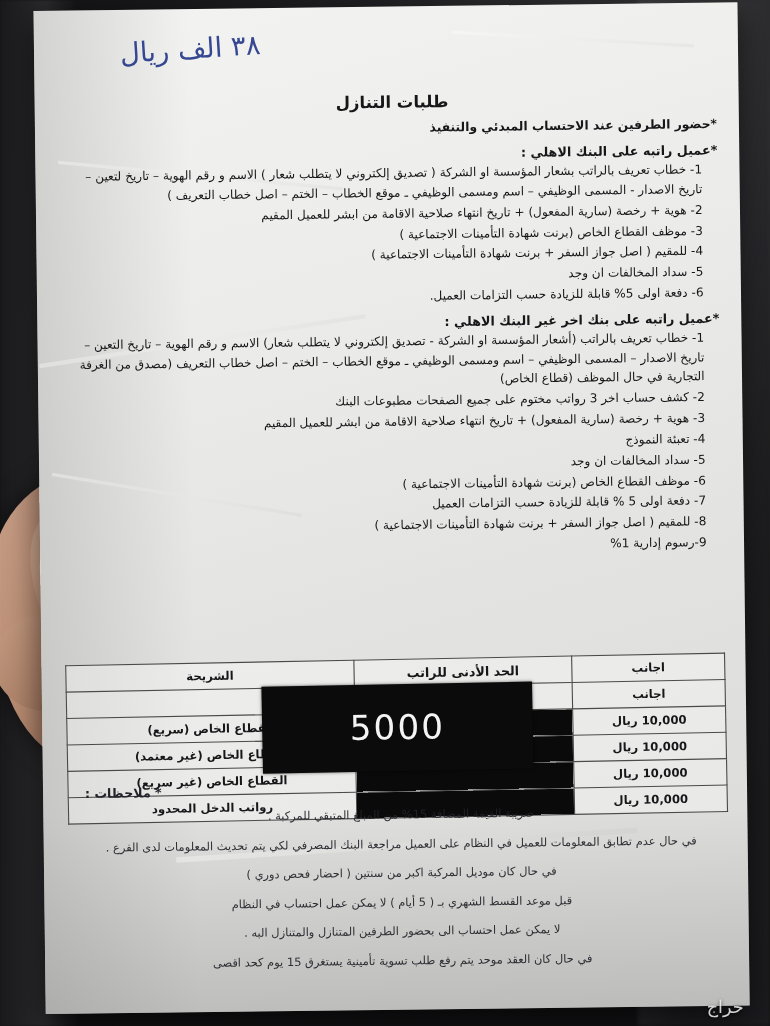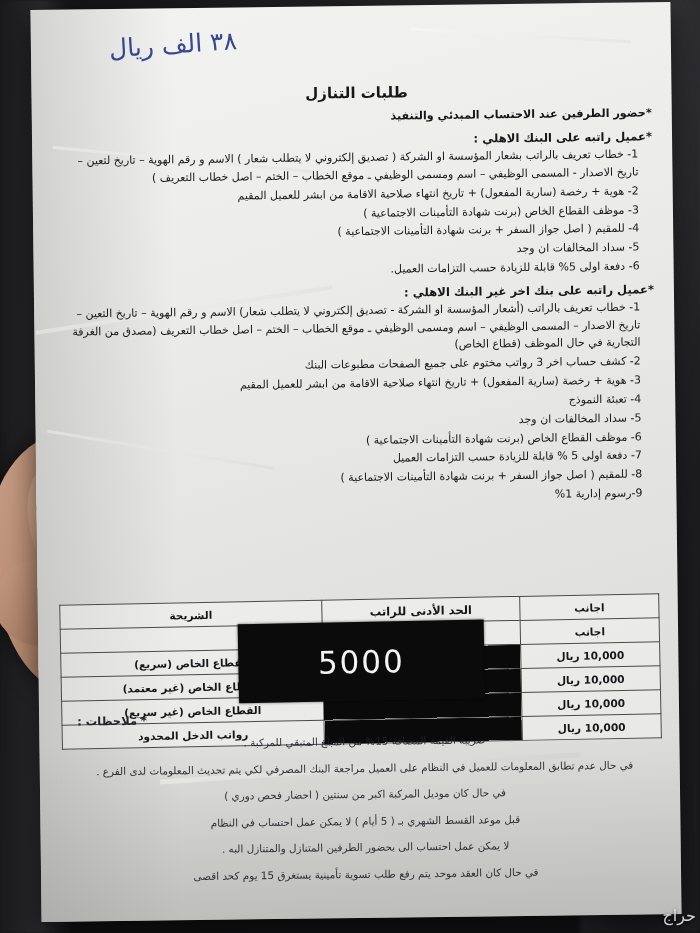--- a/index.html
+++ b/index.html
@@ -235,21 +235,21 @@
     font-size: 10.4px;
     line-height: 1.5;
     margin-bottom: 11px;
     text-align: center;
     opacity: 0.93;
   }
 
   
   .watermark {
     position: absolute;
-    right: 4px;
+    right: 24px;
     bottom: 8px;
     font-size: 16px;
     color: rgba(245,245,245,0.85);
     font-family: "DejaVu Sans", sans-serif;
     direction: rtl;
     letter-spacing: 1px;
     text-shadow: 0 1px 3px rgba(0,0,0,0.8);
   }
 </style>
 </head>

